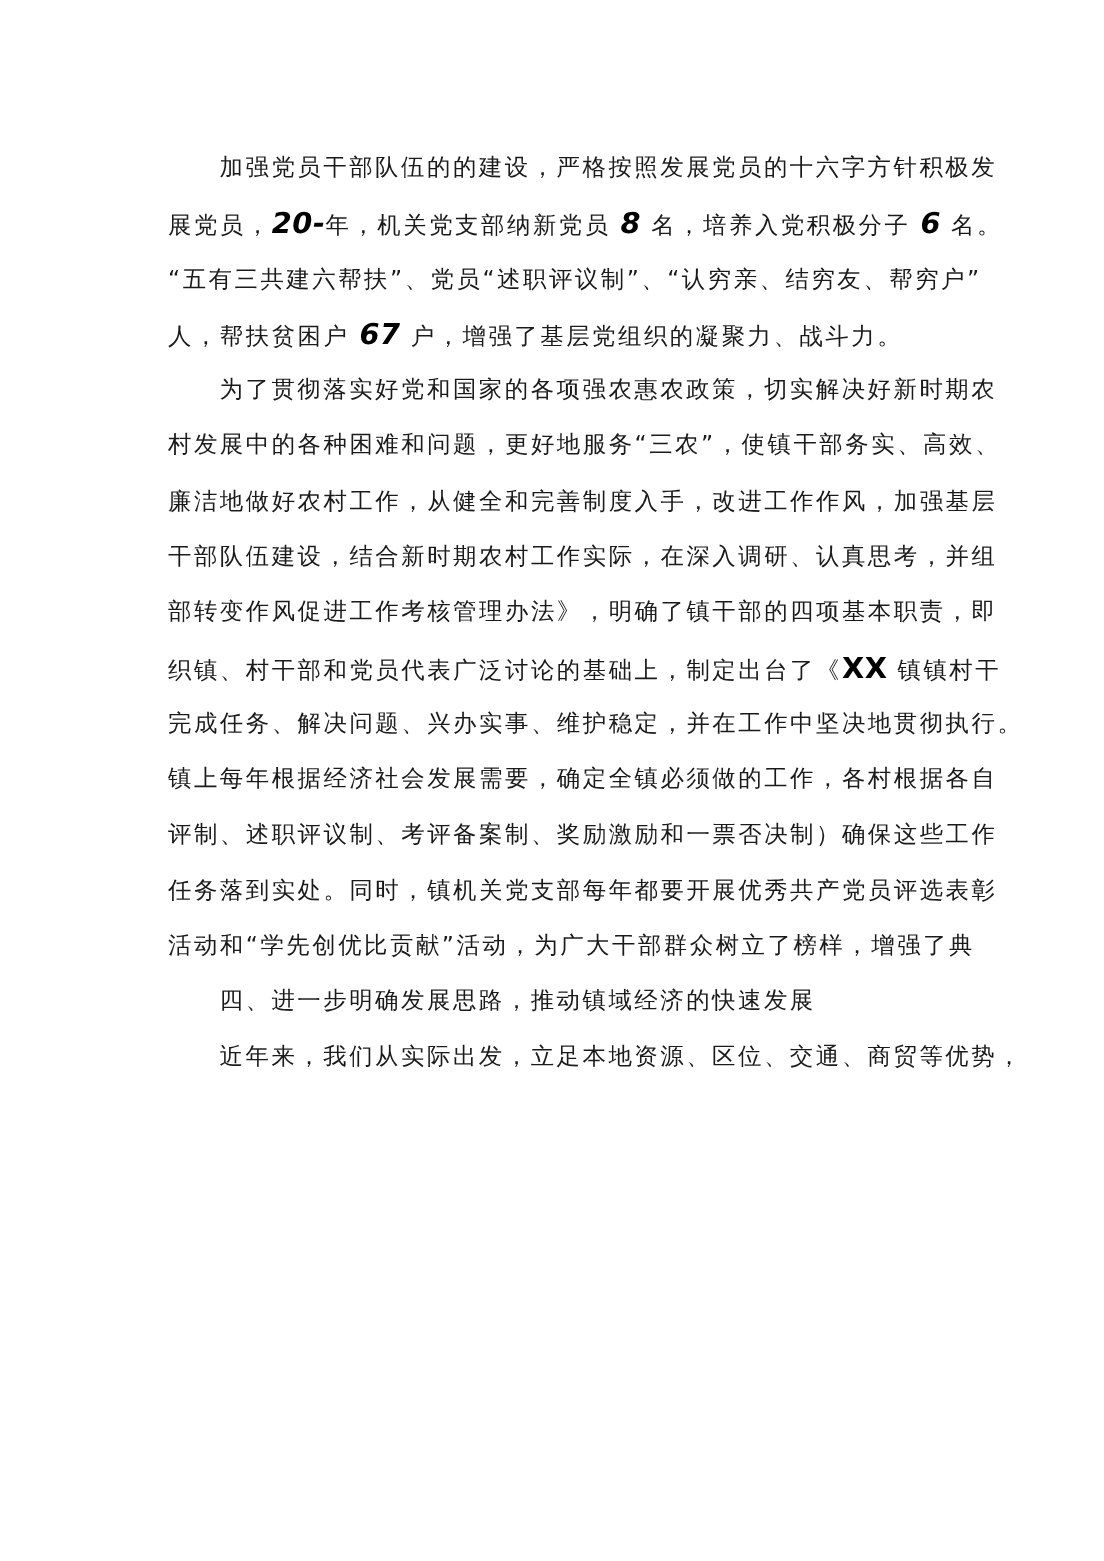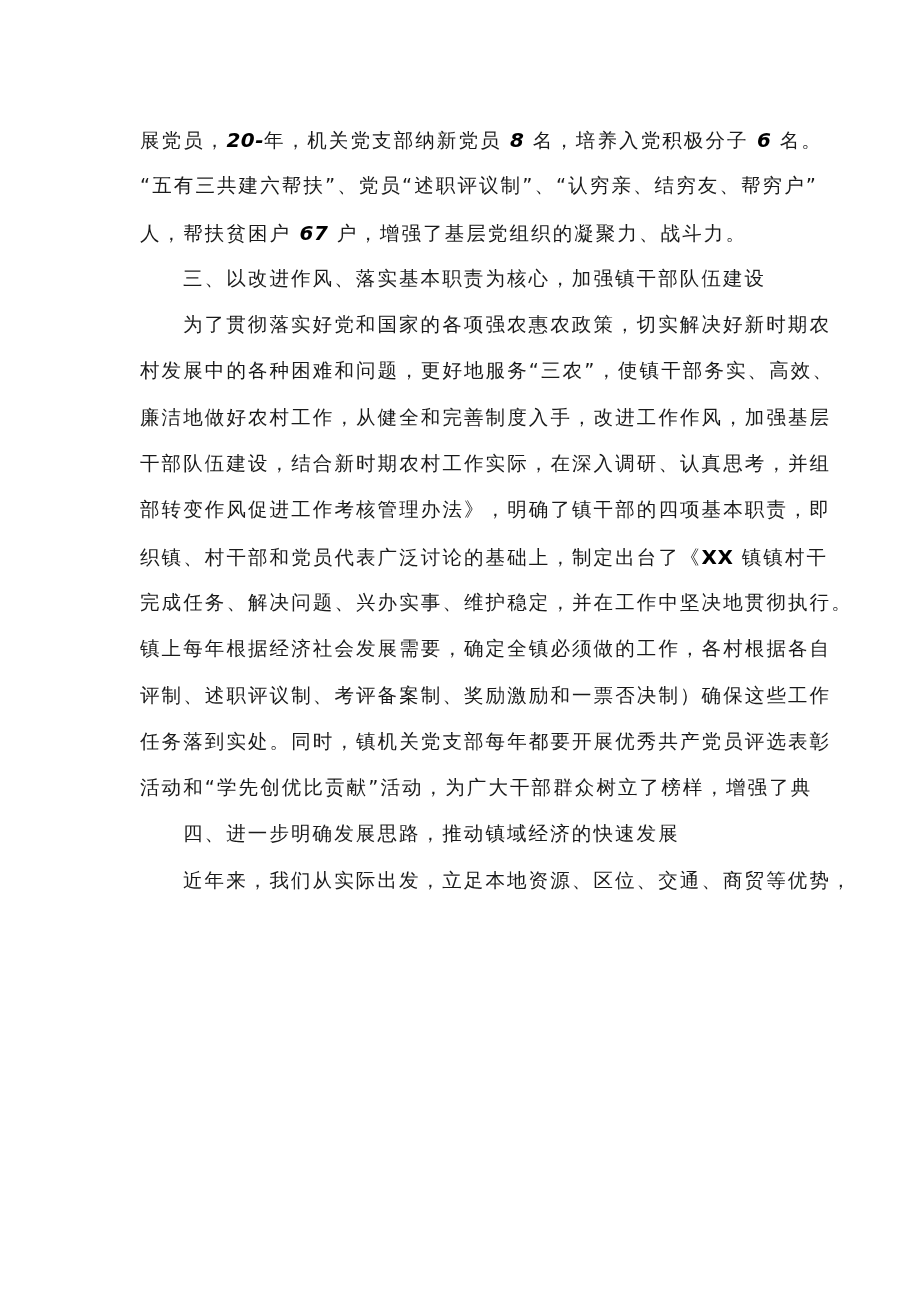--- a/index.html
+++ b/index.html
@@ -13,34 +13,34 @@
       font-size: 19.5px;
       color: #1a1a1a;
       letter-spacing: 2.1px;
     }
     .line {
       height: 46.3px; line-height: 46.3px; white-space: nowrap;
     }
     .indent { padding-left: 43px; }
     .num {
       font-family: "DejaVu Sans", sans-serif; font-weight: bold; font-style: italic;
-      font-size: 20px; color: #000; letter-spacing: 0.5px;
+      font-size: 24px; color: #000; letter-spacing: 0.5px;
     }
   </style>
 </head>
 <body>
 
 <div class="page">
   <div class="text">
 
+    <div class="line indent"><span>加强党员干部队伍的的建设，严格按照发展党员的十六字方针积极发</span></div>
     <div class="line"><span>展党员，</span><span class="num">20-</span><span>年，机关党支部纳新党员 </span><span class="num">8</span><span> 名，培养入党积极分子 </span><span class="num">6</span><span> 名。</span></div>
     <div class="line"><span>“五有三共建六帮扶”、党员“述职评议制”、“认穷亲、结穷友、帮穷户”</span></div>
     <div class="line"><span>人，帮扶贫困户 </span><span class="num">67</span><span> 户，增强了基层党组织的凝聚力、战斗力。</span></div>
 
-    <div class="line indent"><span>三、以改进作风、落实基本职责为核心，加强镇干部队伍建设</span></div>
 
     <div class="line indent"><span>为了贯彻落实好党和国家的各项强农惠农政策，切实解决好新时期农</span></div>
     <div class="line"><span>村发展中的各种困难和问题，更好地服务“三农”，使镇干部务实、高效、</span></div>
     <div class="line"><span>廉洁地做好农村工作，从健全和完善制度入手，改进工作作风，加强基层</span></div>
     <div class="line"><span>干部队伍建设，结合新时期农村工作实际，在深入调研、认真思考，并组</span></div>
     <div class="line"><span>部转变作风促进工作考核管理办法》，明确了镇干部的四项基本职责，即</span></div>
     <div class="line"><span>织镇、村干部和党员代表广泛讨论的基础上，制定出台了《</span><span class="num" style="font-style:normal">XX</span><span> 镇镇村干</span></div>
     <div class="line"><span>完成任务、解决问题、兴办实事、维护稳定，并在工作中坚决地贯彻执行。</span></div>
     <div class="line"><span>镇上每年根据经济社会发展需要，确定全镇必须做的工作，各村根据各自</span></div>
     <div class="line"><span>评制、述职评议制、考评备案制、奖励激励和一票否决制）确保这些工作</span></div>

